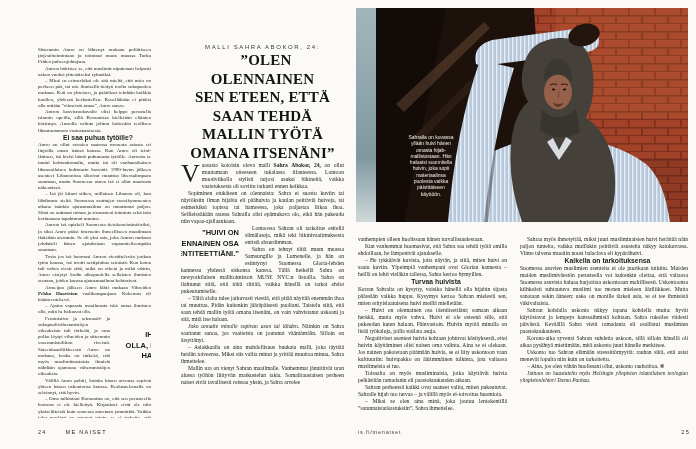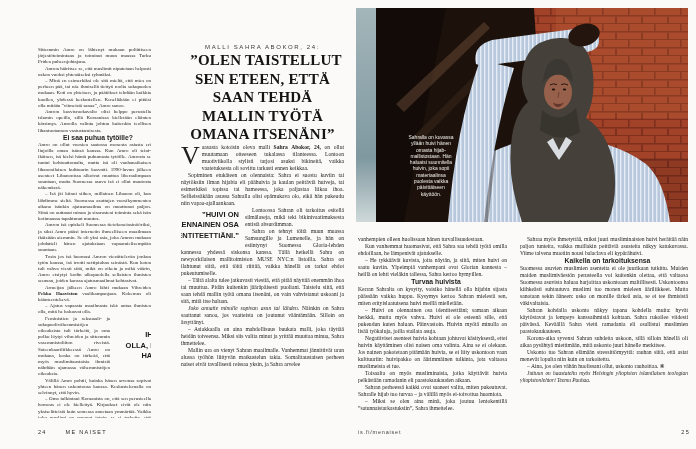--- a/index.html
+++ b/index.html
@@ -62,21 +62,21 @@
 OLLA, MITÄ HE
 HALUAVAT
 OLLA.”</div>
       <p>Feministien ja seksuaali- ja sukupuolivähemmistöjen oikeuksista tuli tärkeitä, ja oma polku löytyi vihreiden ja sittemmin vasemmistoliiton riveistä. Sateenkaariliikkeessä Amro on mukana, koska on tärkeää, että myös muslimitaustaisia ihmisiä nähdään ajamassa vähemmistöjen oikeuksia.</p>
       <p>Välillä Amro pohtii, kuinka hänen arvonsa sopivat yhteen hänen uskontonsa kanssa. Keskustelemalla on selvinnyt, että hyvin.</p>
       <p>– Oma tulkintani Koraanista on, että sen perusteella homous ei ole kiellettyä. Kirjaukset eivät ole niin yksiselitteisiä kuin somessa annetaan ymmärtää. Vaikka joku muslimi on sanonut jotain, se ei tarkoita, että kaikki me olisimme samaa mieltä, Amro muistuttaa.</p>
     </div>
 
     <div class="col" id="col2">
       <span class="kicker">MALLI SAHRA ABOKOR, 24:</span>
-      <p class="headline">”OLEN TAISTELLUT
+      <p class="headline">”OLEN OLENNAINEN
 SEN ETEEN, ETTÄ
 SAAN TEHDÄ
 MALLIN TYÖTÄ
 OMANA ITSENÄNI”</p>
       <p class="noindent">
         <span class="dropcap">V</span><span>aasasta kotoisin oleva malli </span><span class="bold">Sahra Abokor, 24,</span><span> on ollut muutamaan otteeseen tukalassa tilanteessa. Lontoon muotiviikolla stylisti tarjosi asuksi bikineitä, vaikka vaatetuksesta oli sovittu tarkasti ennen keikkaa.</span>
       </p>
       <p>Sopiminen etukäteen on olennaista: Sahra ei suostu kuviin tai näytöksiin ilman hijabia eli päähuivia ja kaulan peittäviä huiveja, tai esimerkiksi topissa tai hameessa, joka paljastaa liikaa ihoa. Selfieissäkään asussa Sahralla olisi epämukava olo, eikä hän pukeudu niin vapaa-ajallaankaan.</p>
       <div class="pullquote" id="pq-huivi">”HUIVI ON
 OLENNAINEN OSA

